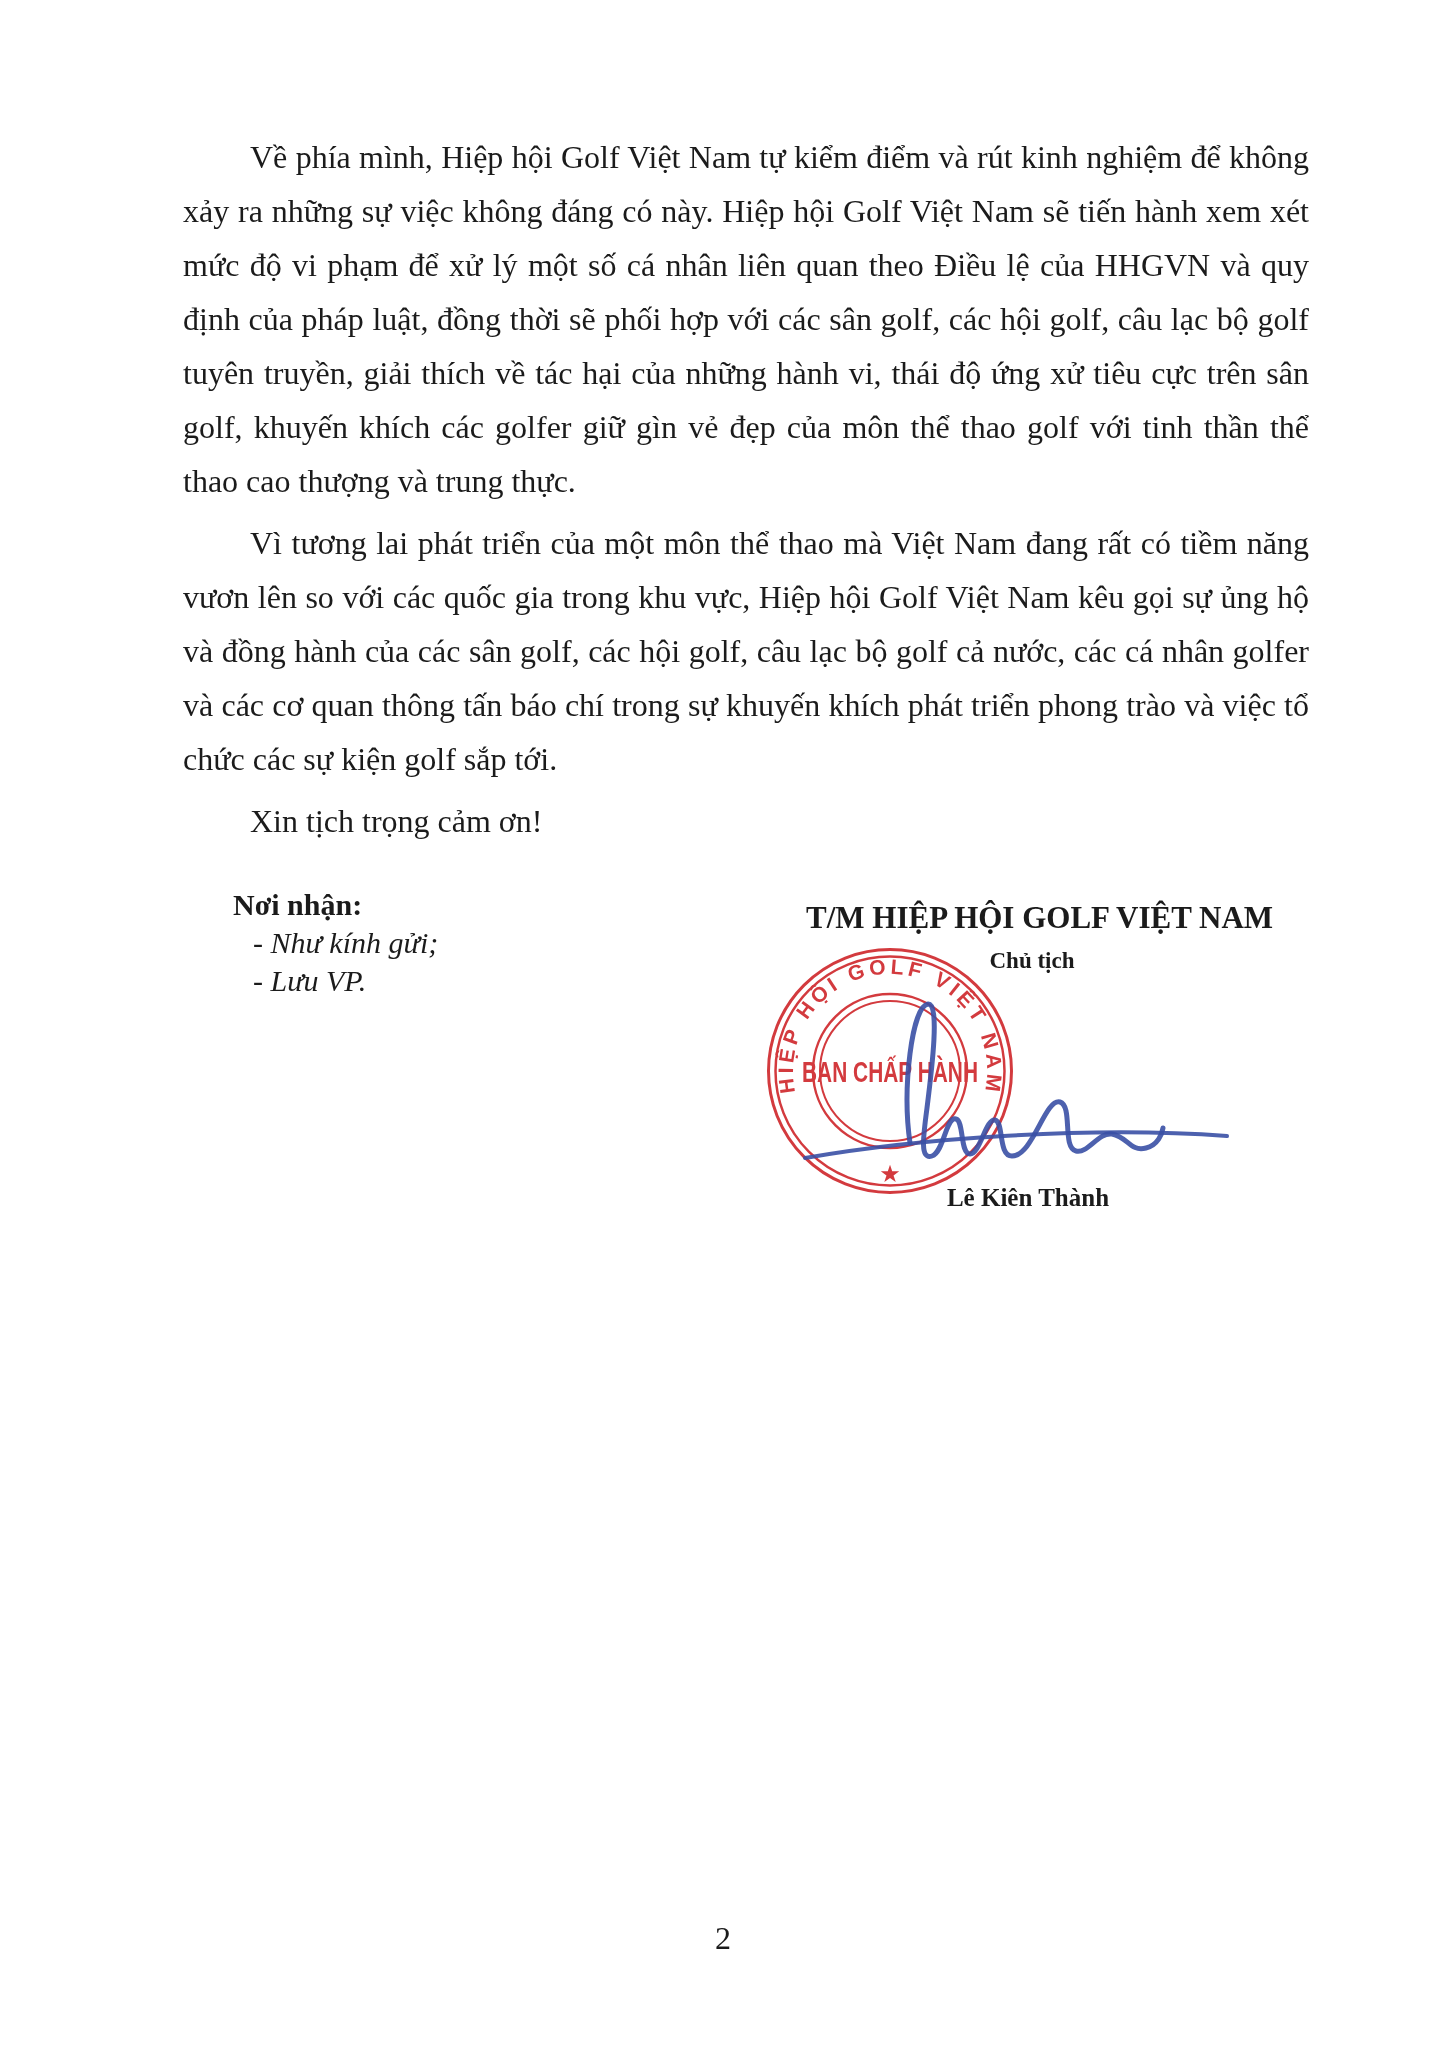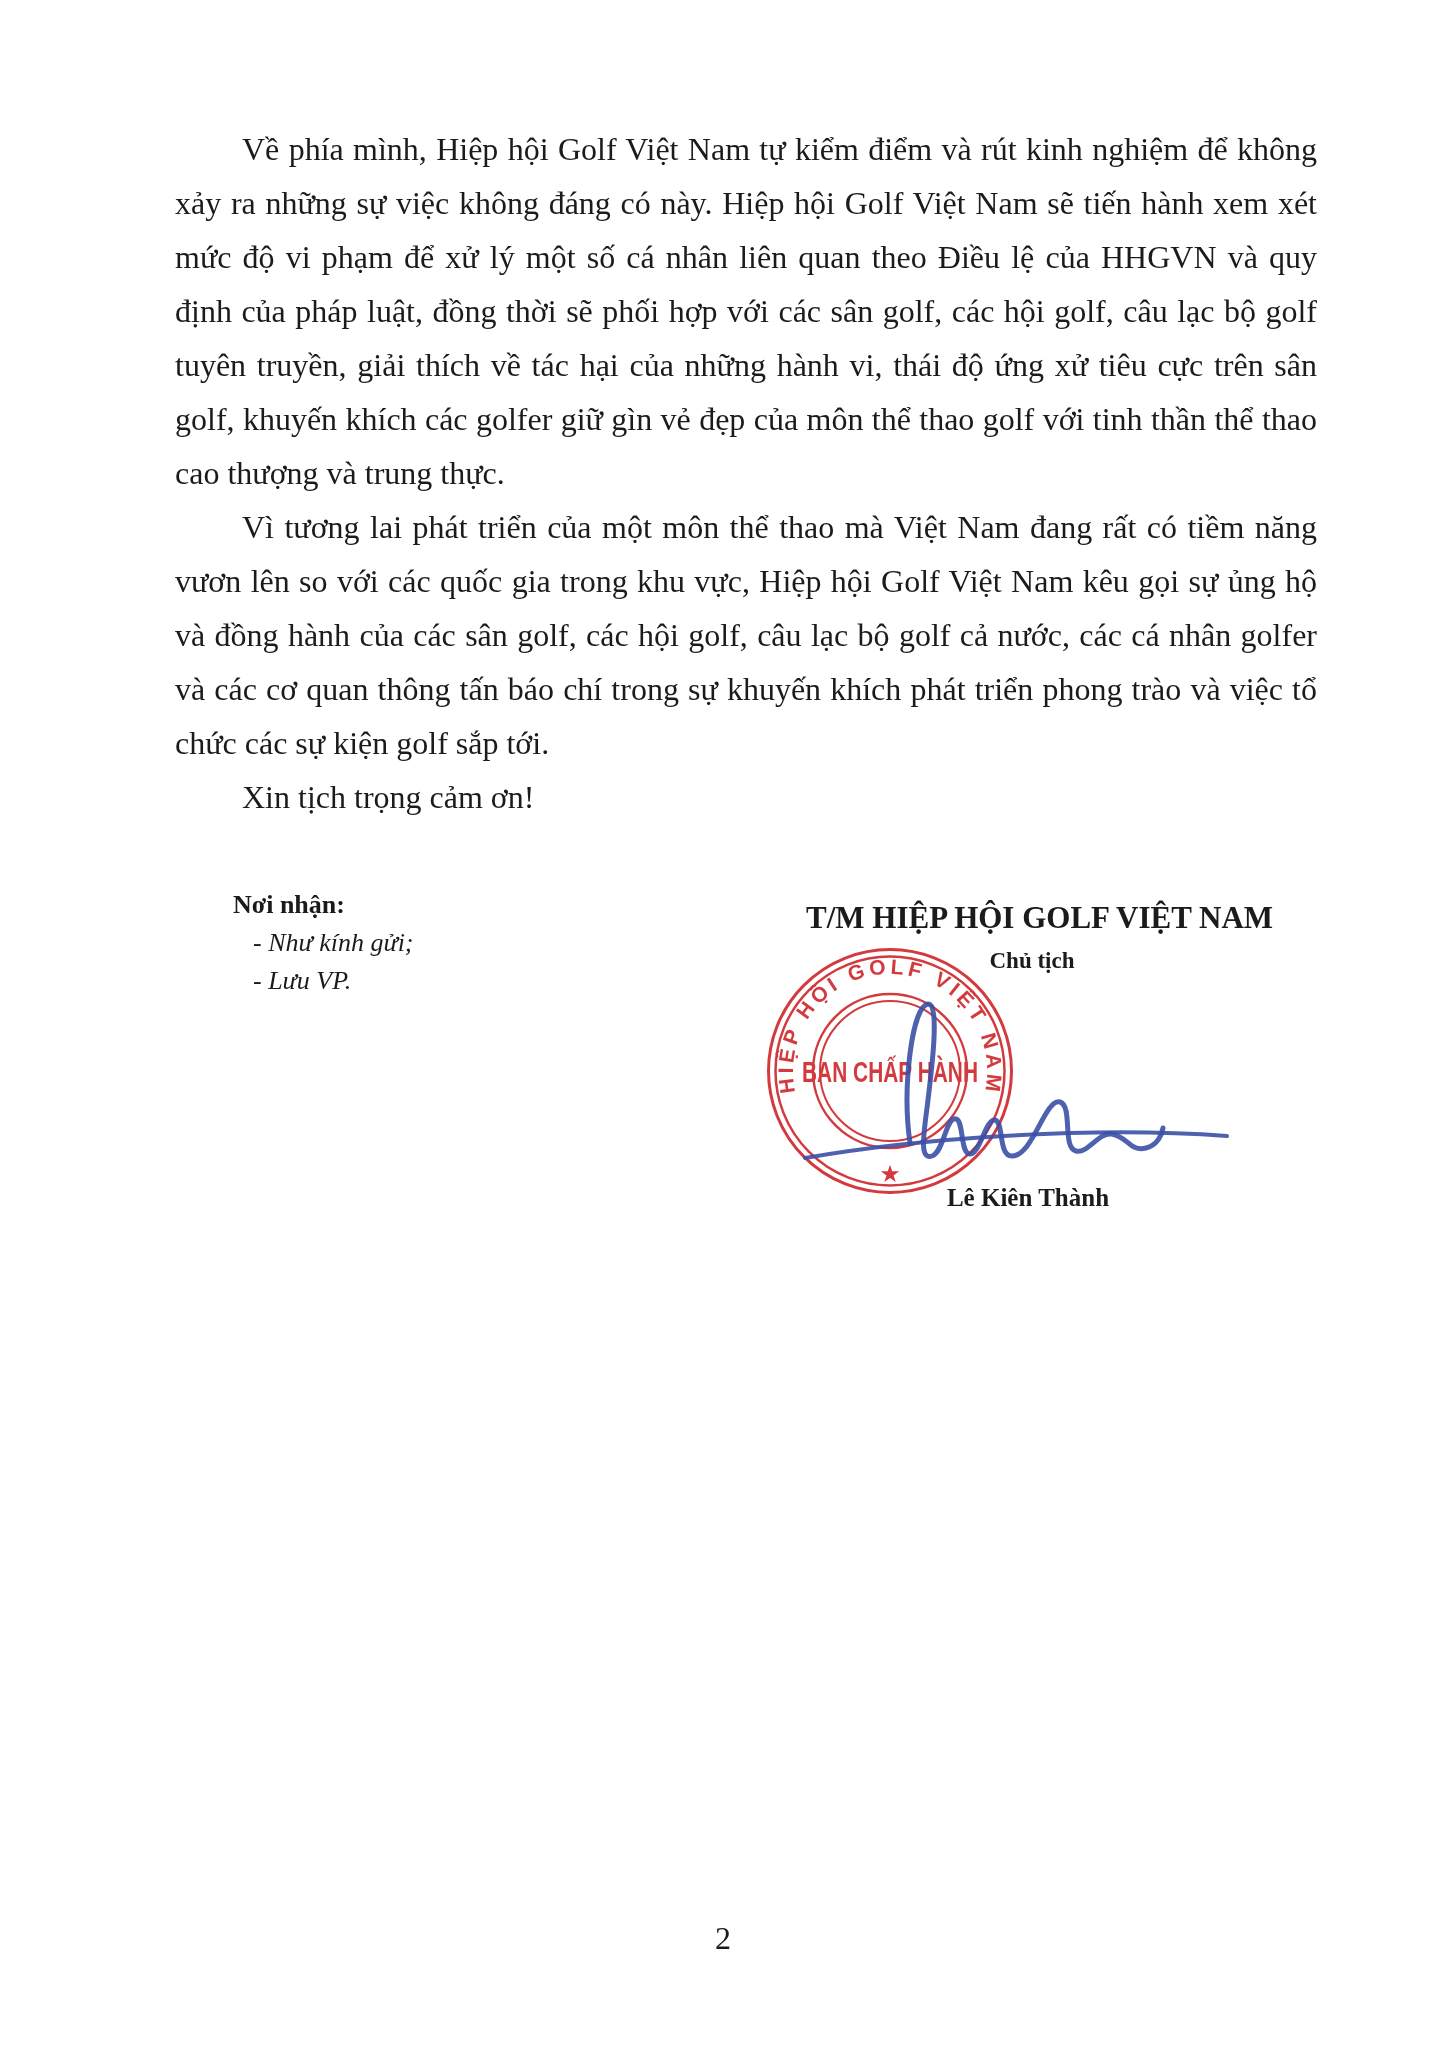--- a/index.html
+++ b/index.html
@@ -15,28 +15,28 @@
   }
   .body-text {
     position: absolute;
     left: 175px;
     top: 122px;
     width: 1142px;
     font-size: 32px;
     line-height: 54px;
     text-align: justify;
   }
-  .para { margin: 0; text-indent: 67px; }
+  .para { margin: 8px; text-indent: 67px; }
   .closing { text-align: left; }
 
   .recipients {
     position: absolute;
     left: 233px;
     top: 886px;
-    font-size: 26px;
+    font-size: 30px;
     line-height: 38px;
   }
   .rec-heading { font-weight: bold; }
   .rec-item { font-style: italic; margin-left: 20px; }
 
   .sig-onbehalf {
     position: absolute;
     left: 806px; top: 900px; width: 452px;
     text-align: center; font-weight: bold; font-size: 31px;
     white-space: nowrap;

